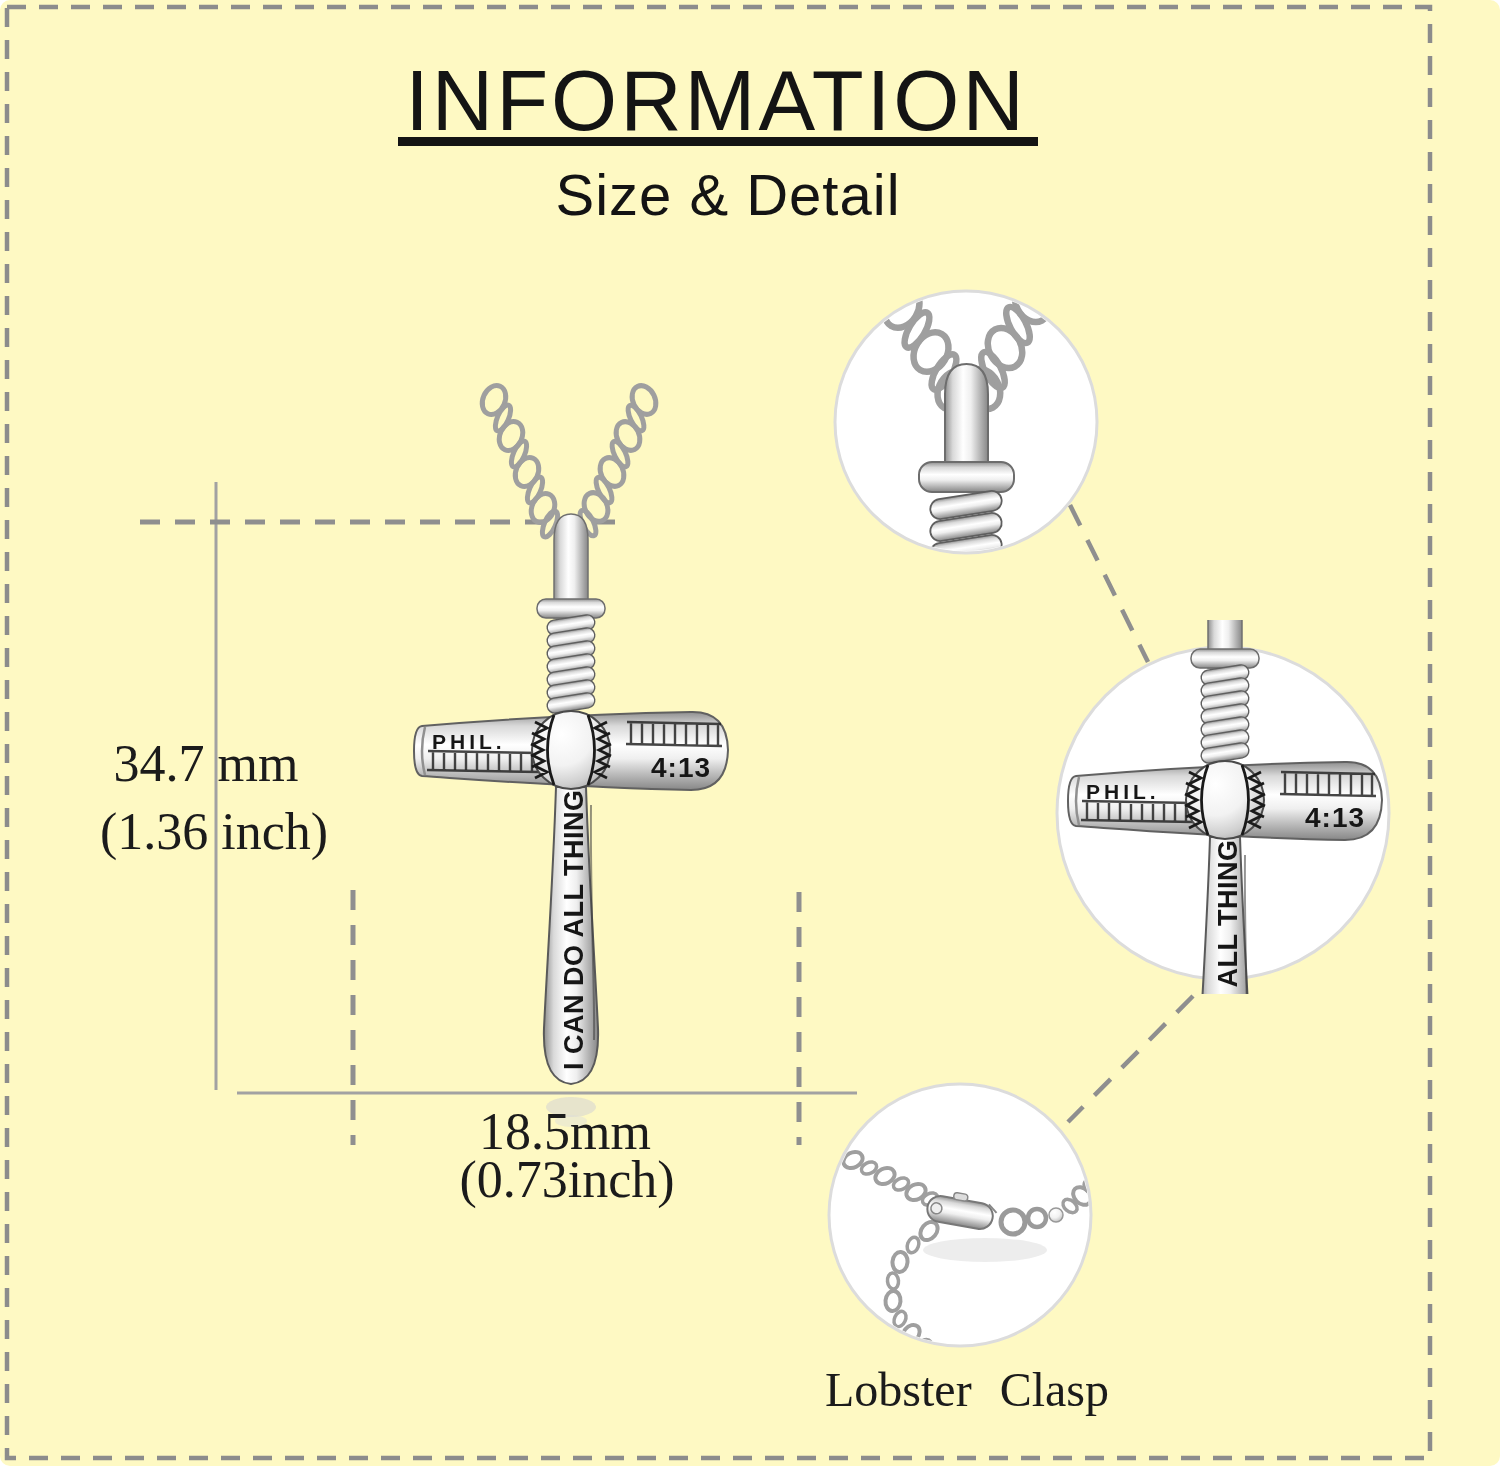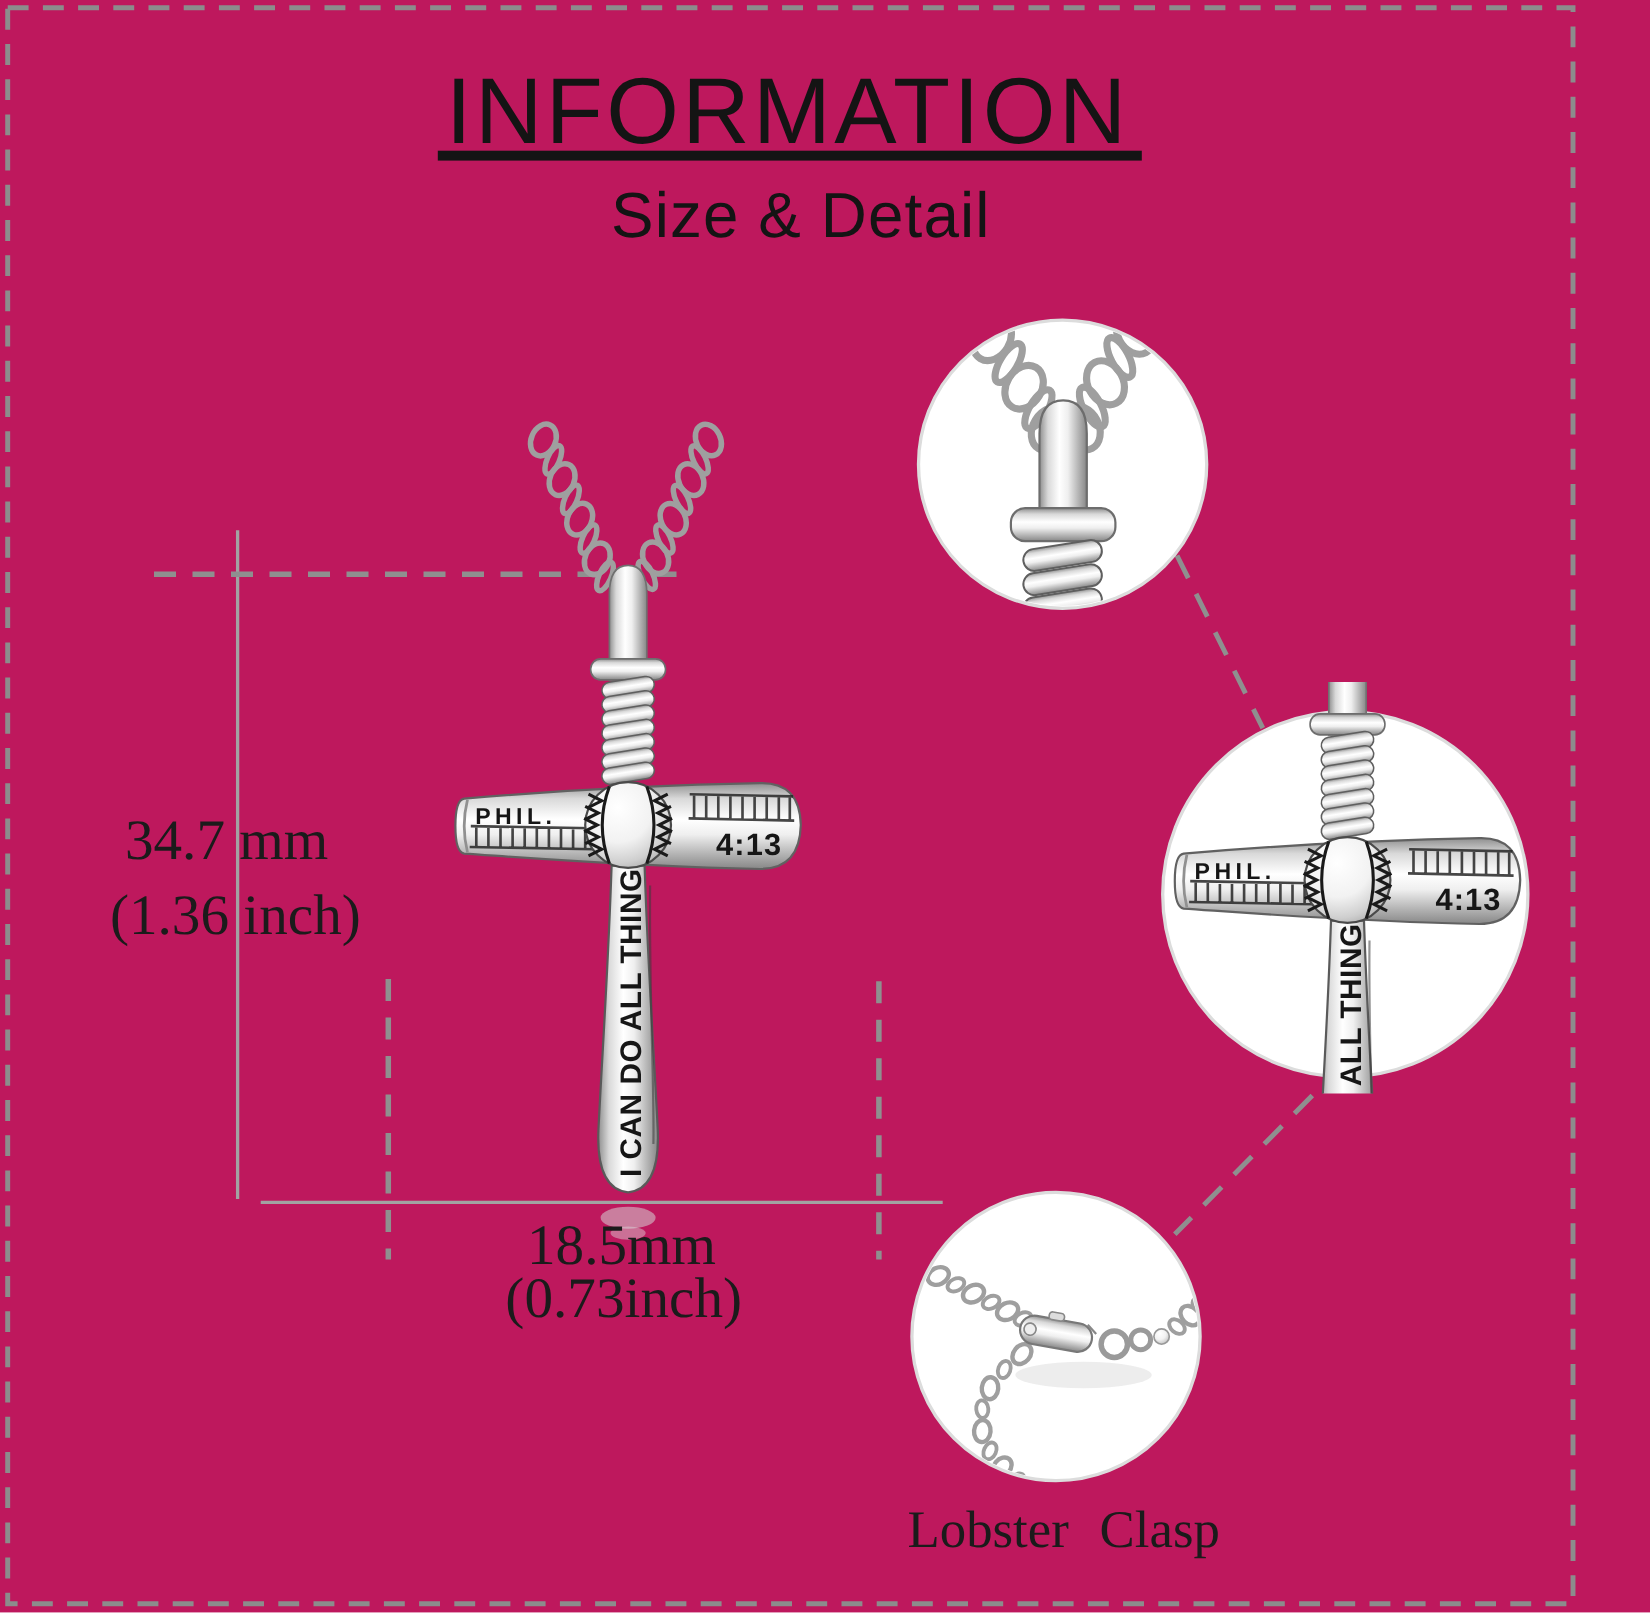--- a/index.html
+++ b/index.html
@@ -1,17 +1,17 @@
 <!DOCTYPE html>
 <html><head>
 <meta charset="utf-8">
 <style>
   html,body{margin:0;padding:0;background:#ffffff;}
-  .canvas{position:relative;width:1500px;height:1466px;background:#be185d;overflow:hidden;
-          font-family:"Liberation Sans",sans-serif;}
+  .canvas{position:relative;width:1500px;height:1466px;background:#fef9c3;overflow:hidden;
+          font-family:"Liberation Sans",sans-serif;border-radius:10px;}
   svg{display:block;}
   text{user-select:none;}
   .t-title{font-family:"Liberation Sans",sans-serif;font-size:85px;letter-spacing:3px;fill:#141414;}
   .t-sub{font-family:"Liberation Sans",sans-serif;font-size:58px;letter-spacing:1px;fill:#141414;}
   .t-dim{font-family:"Liberation Serif",serif;font-size:52px;fill:#1b1b1b;}
   .t-clasp{font-family:"Liberation Serif",serif;font-size:48px;fill:#1b1b1b;}
   .t-engrave{font-family:"Liberation Sans",sans-serif;font-weight:bold;fill:#161616;}
   .ln-solid{stroke:#a2a2a2;stroke-width:3;}
   .ln-dash{stroke:#8f8f8f;stroke-width:5;stroke-dasharray:20 15;}
   .ln-conn{stroke:#8f8f8f;stroke-width:4.5;stroke-dasharray:23 16;fill:none;}

